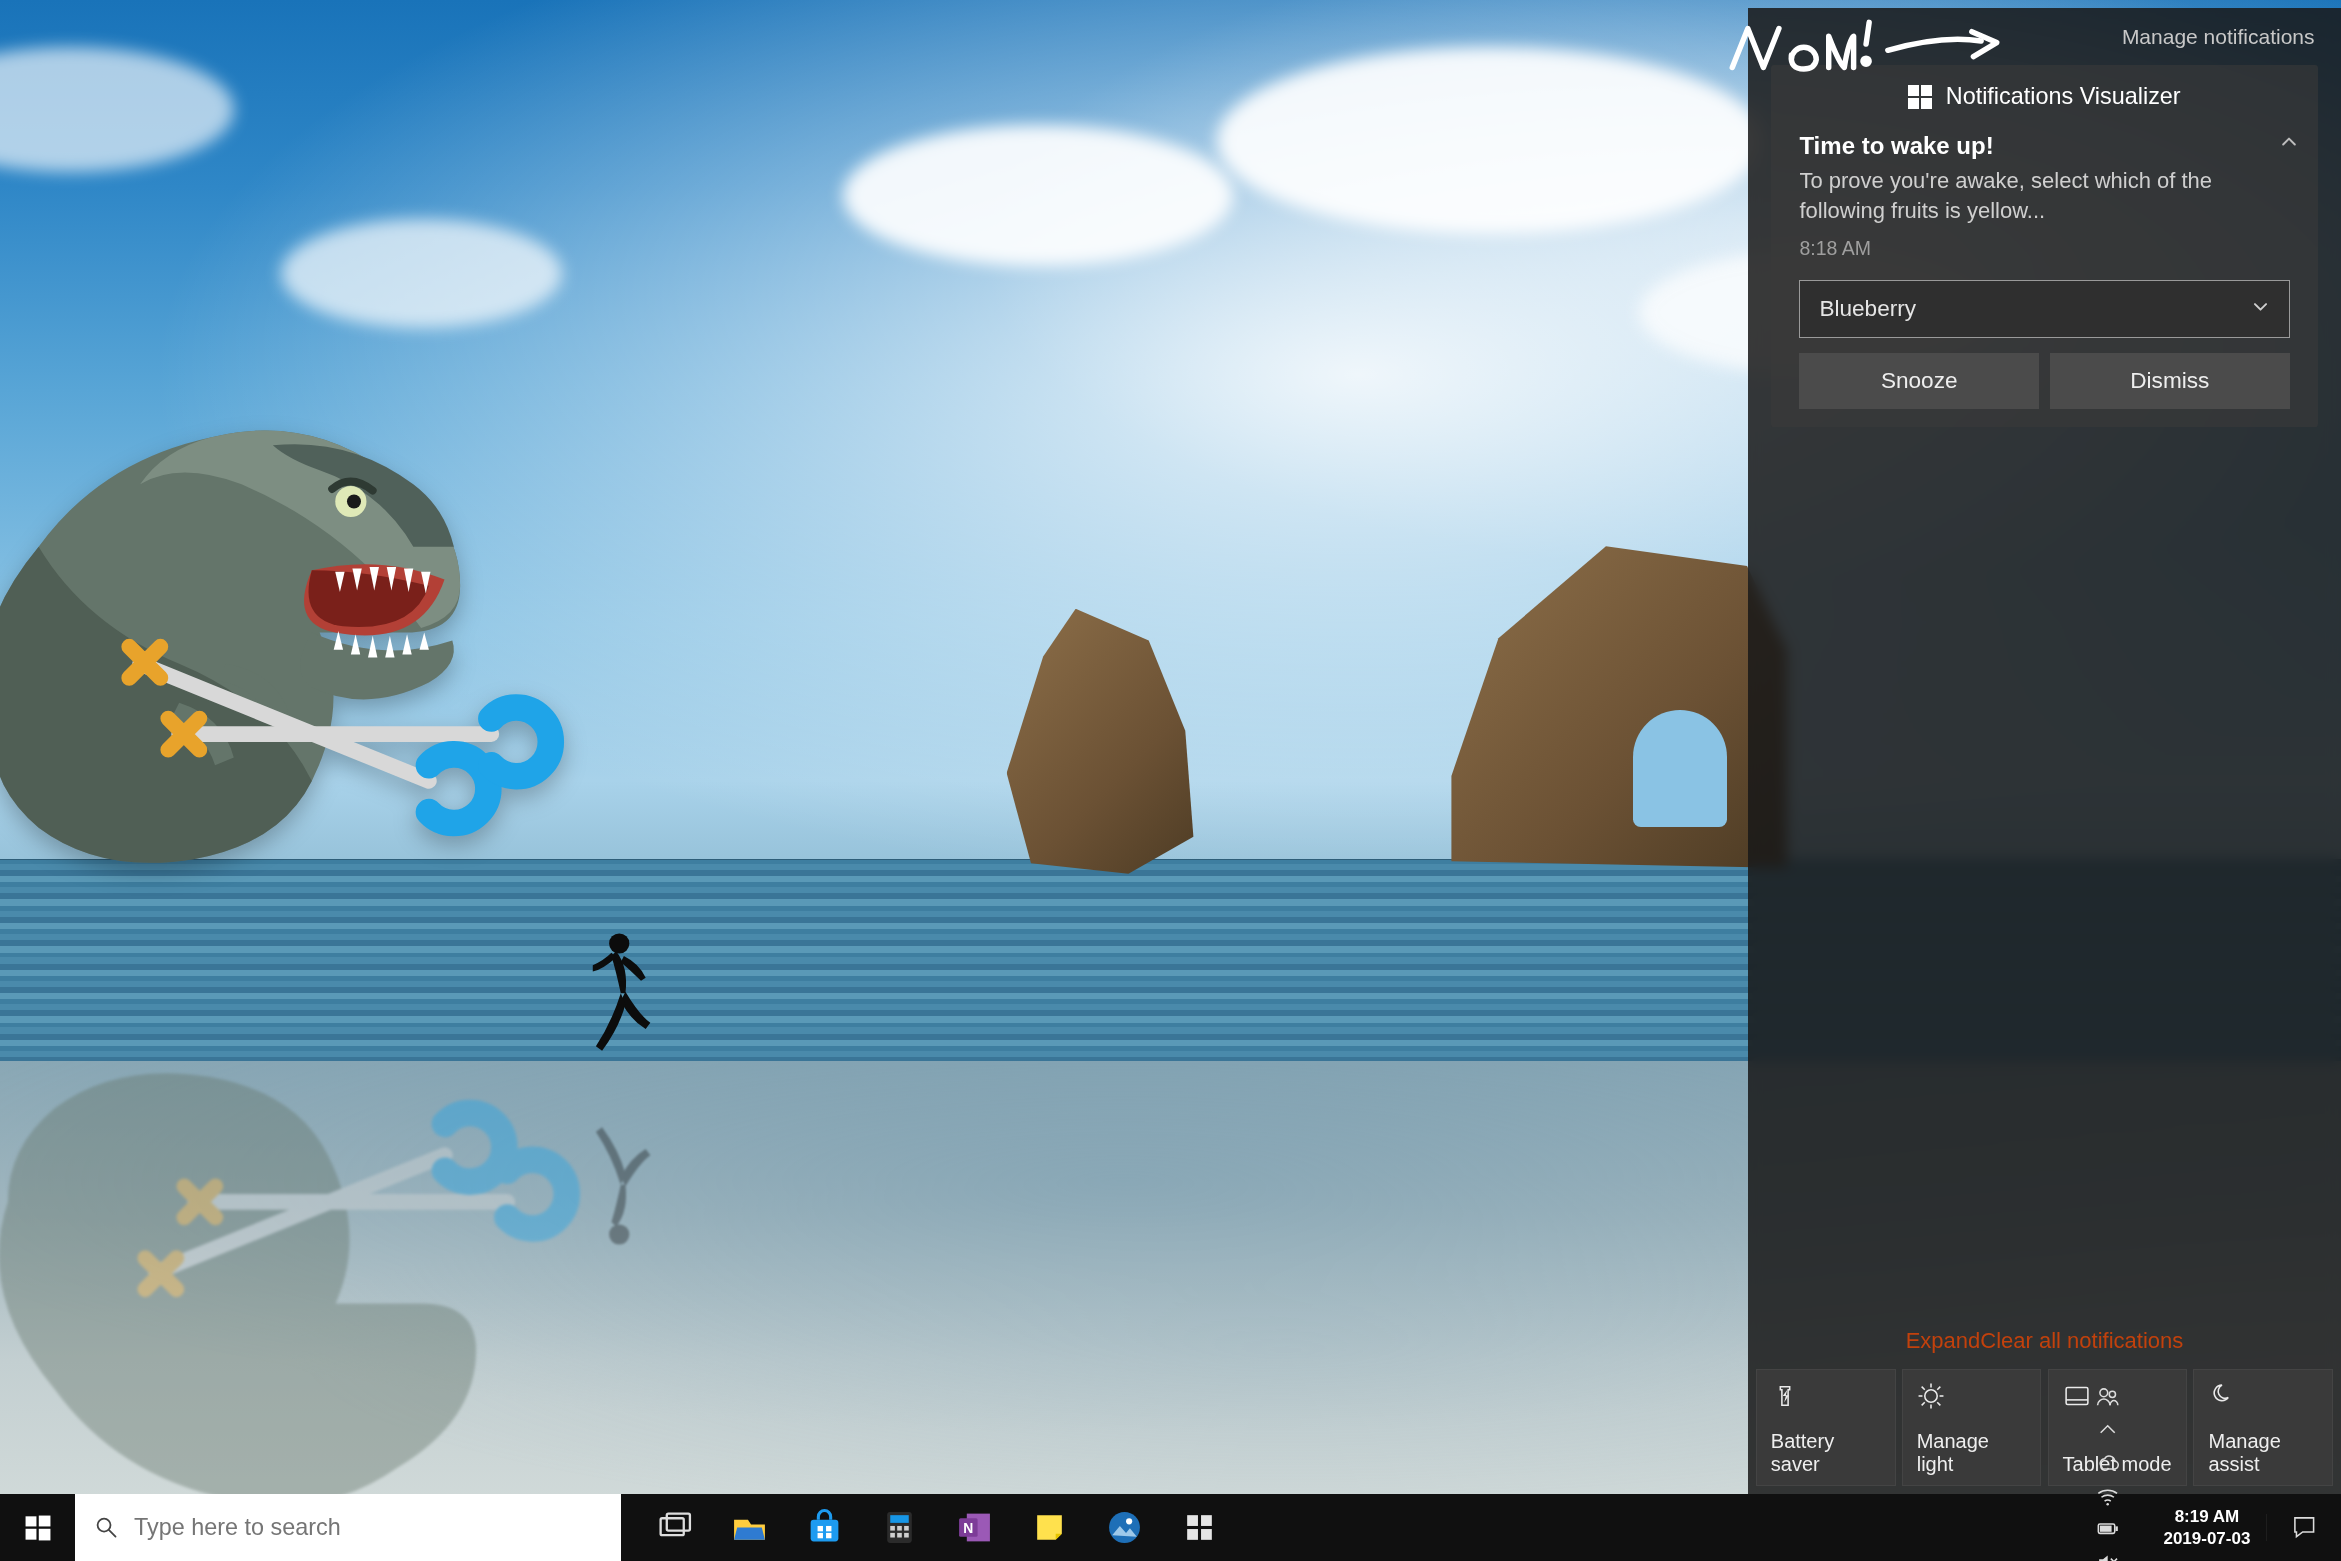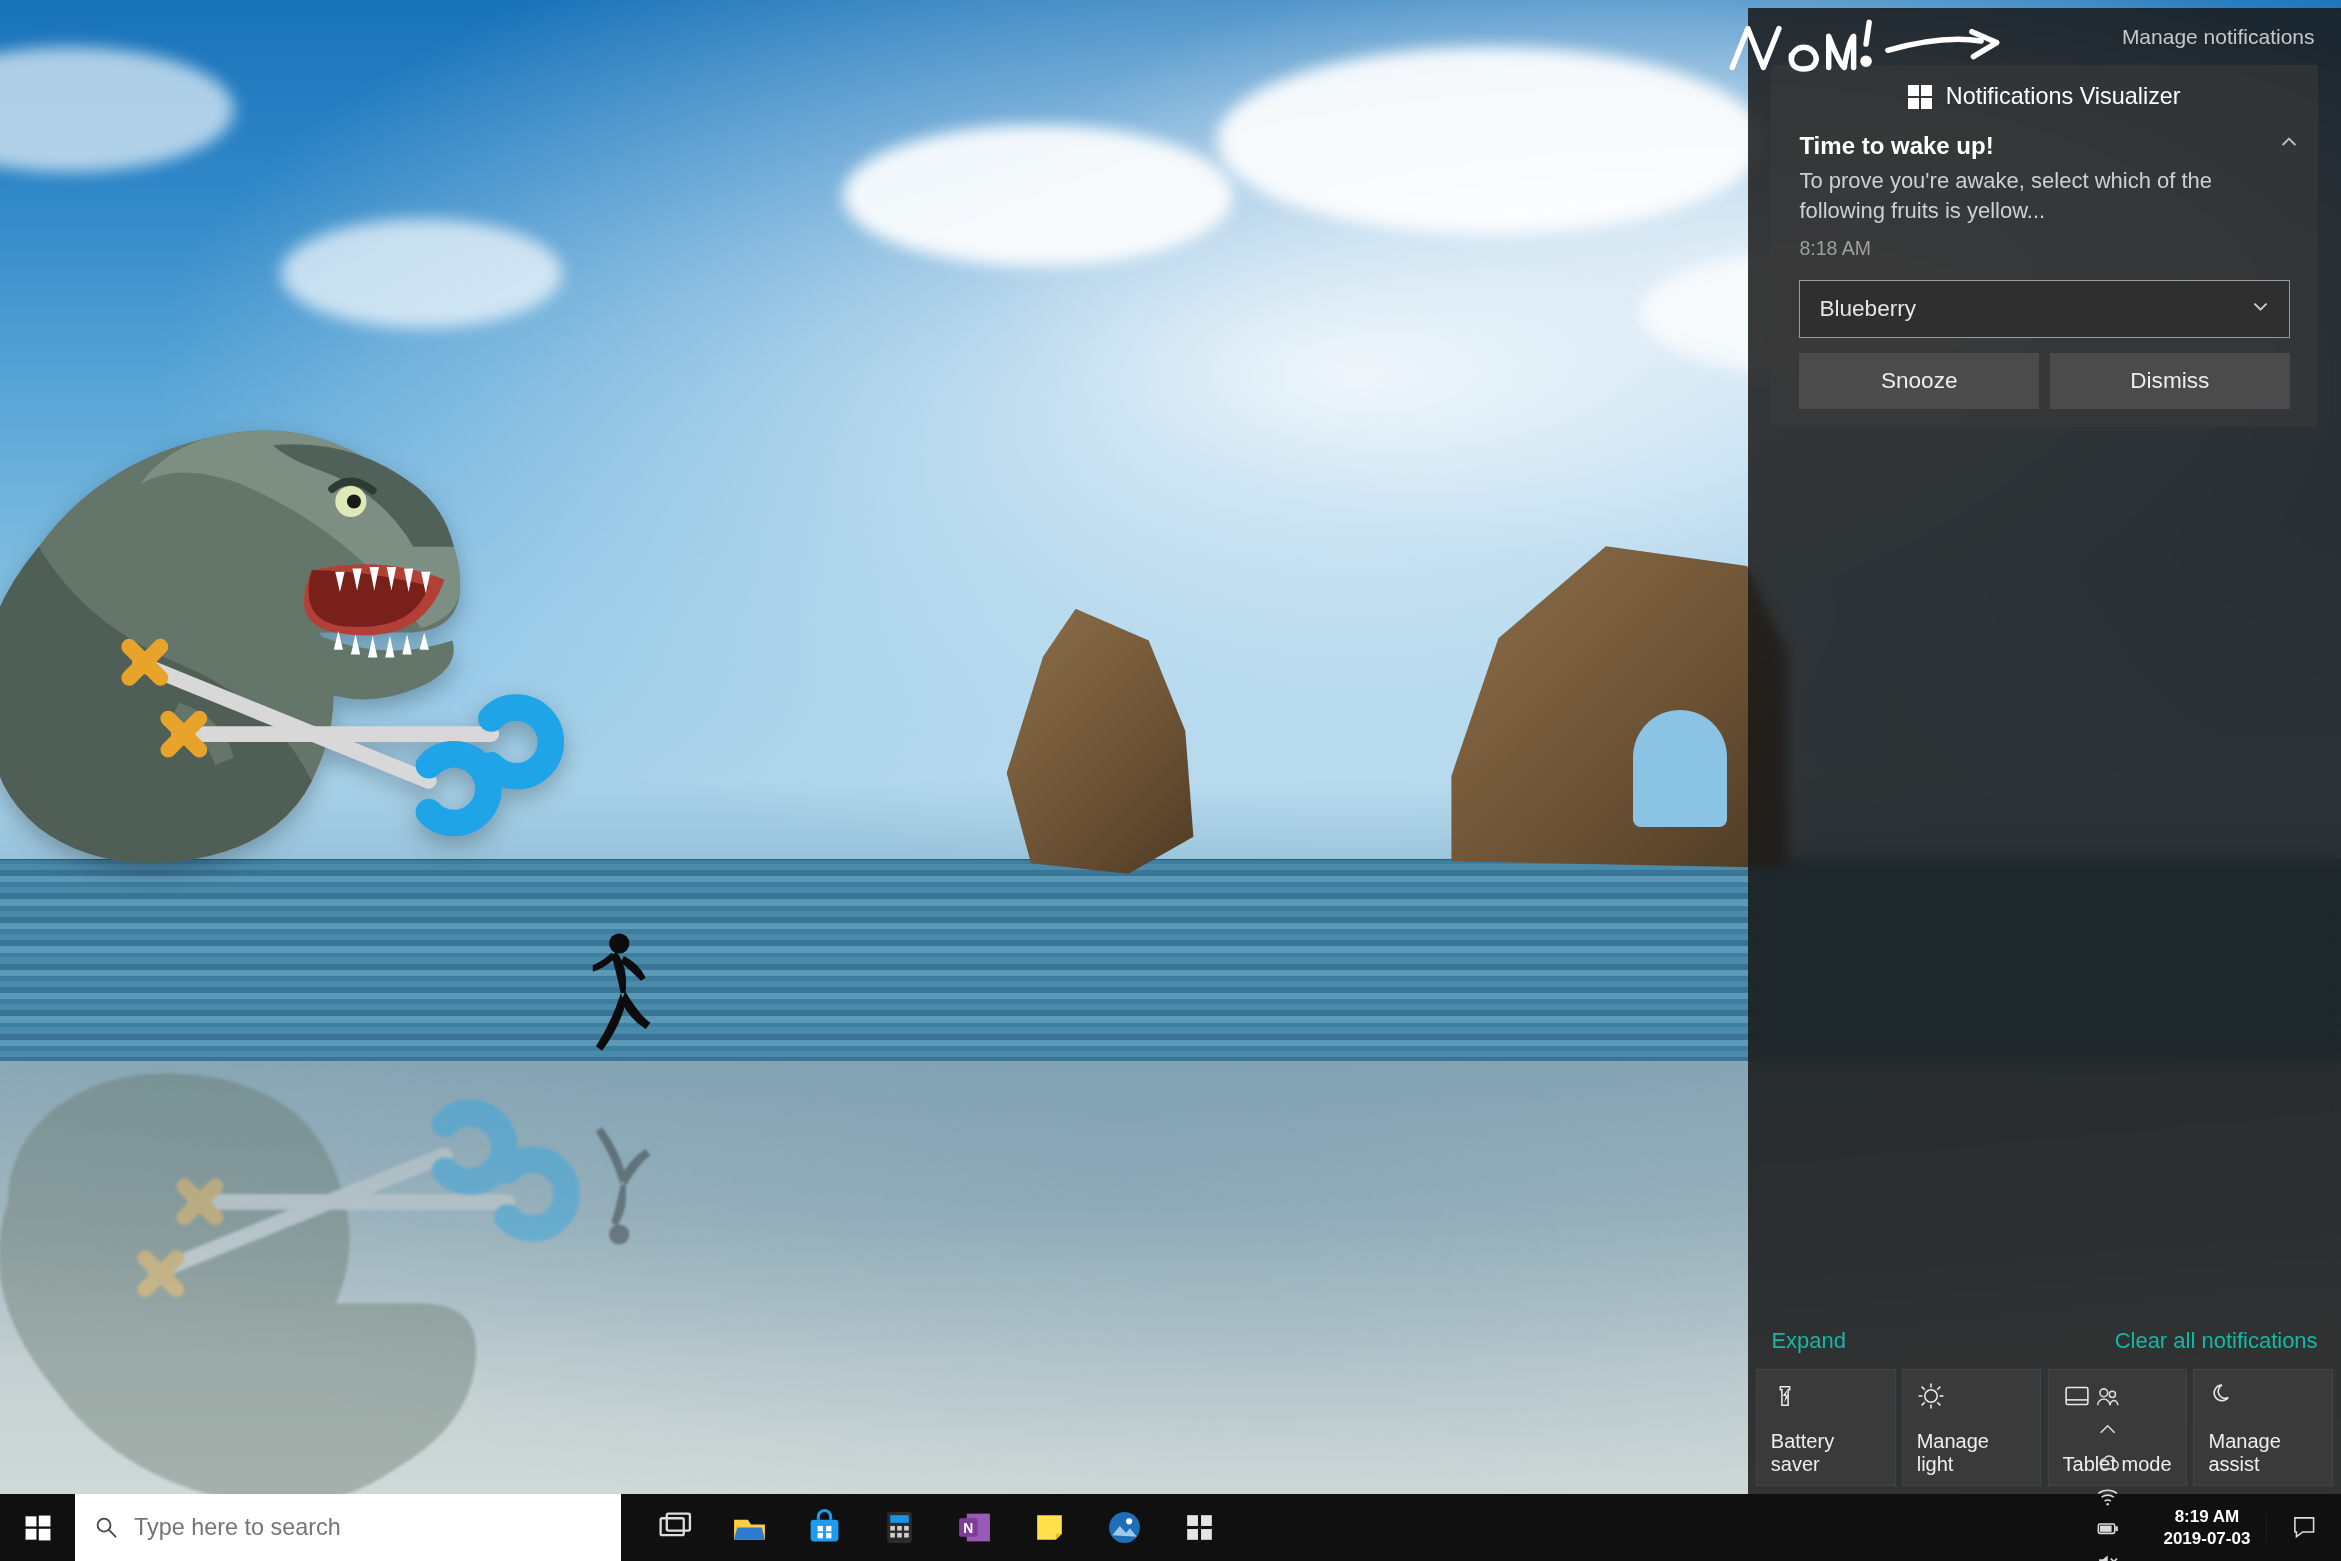--- a/index.html
+++ b/index.html
@@ -109,21 +109,21 @@
   }
   .picker .chev{ font-size:20px; color:#cfcfcf;}
   .btn-row{ display:flex; gap:11px; }
   .btn{
     flex:1; height:56px; background:#4b4b4b; color:#eee; font-size:22.6px;
     display:flex; align-items:center; justify-content:center; cursor:pointer;
     border:none;
   }
 
   .ac-bottom{
-    margin-top:auto; padding: 0 23.4px 15.6px; display:flex; justify-content:space-between; font-size:22px; color:#14b8a6;
+    margin-top:auto; padding: 0 23.4px 15.6px; display:flex; justify-content:center; font-size:22px; color:#c2410c;
   }
   .ac-bottom span{ cursor:pointer; }
 
   .quick-row{
     display:grid; grid-template-columns:repeat(4,1fr); gap:6.2px; padding:0 7.8px 7.8px;
   }
   .qa{
     background:#3a3a3a; color:#eee; height:117px; padding:11px 14px 9.4px; cursor:pointer;
     display:flex; flex-direction:column; justify-content:space-between; font-size:20px;
     border:0.8px solid rgba(255,255,255,.05);

